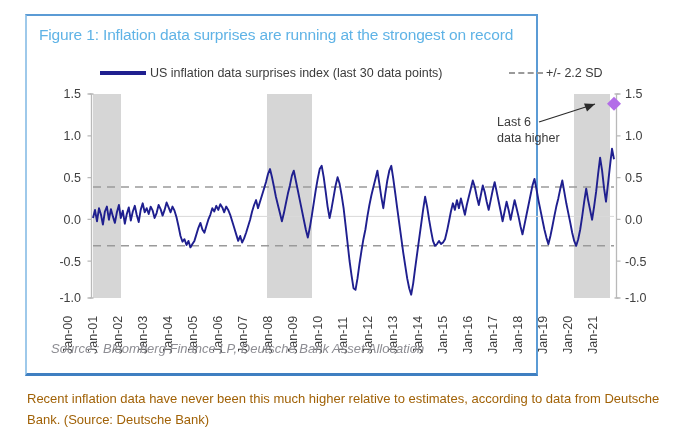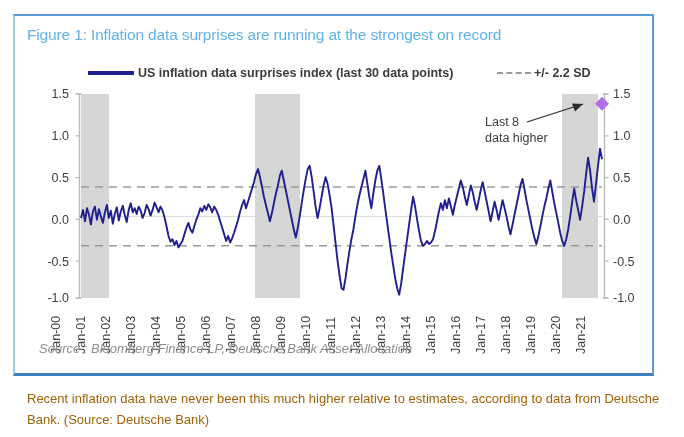--- a/index.html
+++ b/index.html
@@ -2,36 +2,36 @@
 <html><head>
 <meta charset="utf-8">
 <style>
   html,body{margin:0;padding:0;background:#ffffff;}
   body{width:684px;height:437px;font-family:"Liberation Sans",sans-serif;overflow:hidden;}
 
   #root{position:relative;width:684px;height:437px;background:#ffffff;}
 
   
   #figure-panel{
-    position:absolute;left:13px;top:14px;width:641px;height:362px;
+    position:absolute;left:25px;top:14px;width:513px;height:362px;
     background:#ffffff;
     border-top:2px solid #5b9bd5;
     border-left:2px solid #9ec9ea;
     border-right:2px solid #5b9bd5;
     border-bottom:3px solid #3f7fc1;
     box-sizing:border-box;
   }
 
   #figure-title{
     position:absolute;left:12px;top:10px;
     font-size:15.5px;color:#5fb3e6;letter-spacing:-.15px;white-space:nowrap;
   }
 
   
-  #legend{position:absolute;left:0;top:50px;width:641px;height:20px;font-weight:bold;}
+  #legend{position:absolute;left:0;top:50px;width:641px;height:20px;}
   #legend-series{position:absolute;left:73px;top:0;display:flex;align-items:center;}
   .legend-line{display:inline-block;width:46px;height:4px;background:#1f1f8f;margin-right:4px;}
   #legend-series-label{font-size:12.5px;color:#3b3b3b;white-space:nowrap;}
   #legend-sd{position:absolute;left:482px;top:0;display:flex;align-items:center;}
   .legend-dash{display:inline-block;width:34px;height:0;border-top:2px dashed #9a9a9a;margin-right:3px;}
   #legend-sd-label{font-size:12.5px;color:#3b3b3b;white-space:nowrap;}
 
   
   #plot-area{position:absolute;left:0;top:0;width:641px;height:362px;padding-left:12px;}
   #plot-svg{position:absolute;left:0;top:0;}
@@ -149,21 +149,21 @@
       <div class="xlab" style="left:384px;top:338px;">Jan-14</div>
       <div class="xlab" style="left:409px;top:338px;">Jan-15</div>
       <div class="xlab" style="left:434px;top:338px;">Jan-16</div>
       <div class="xlab" style="left:459px;top:338px;">Jan-17</div>
       <div class="xlab" style="left:484px;top:338px;">Jan-18</div>
       <div class="xlab" style="left:509px;top:338px;">Jan-19</div>
       <div class="xlab" style="left:534px;top:338px;">Jan-20</div>
       <div class="xlab" style="left:559px;top:338px;">Jan-21</div>
 
       <div id="annotation">
-        <div>Last 8</div>
+        <div>Last 6</div>
         <div>data higher</div>
       </div>
     </div>
 
     <div id="source-note">Source : Bloomberg Finance LP, Deutsche Bank Asset Allocation</div>
   </div>
 
   <div id="caption">Recent inflation data have never been this much higher relative to estimates, according to data from Deutsche Bank. (Source: Deutsche Bank)</div>
 
 </div>

